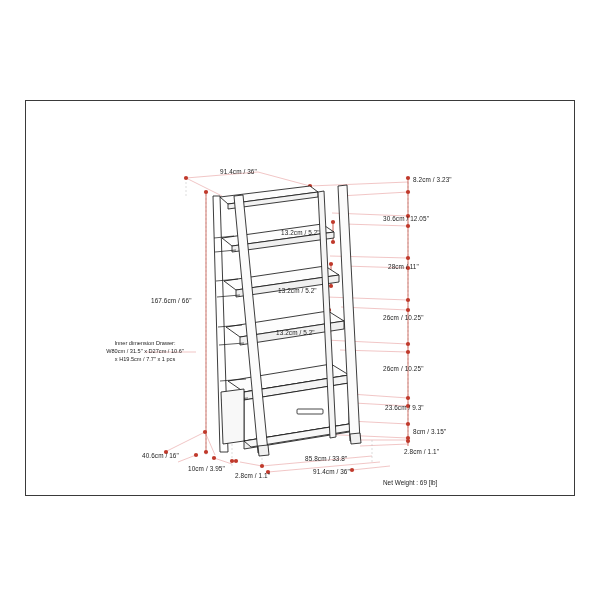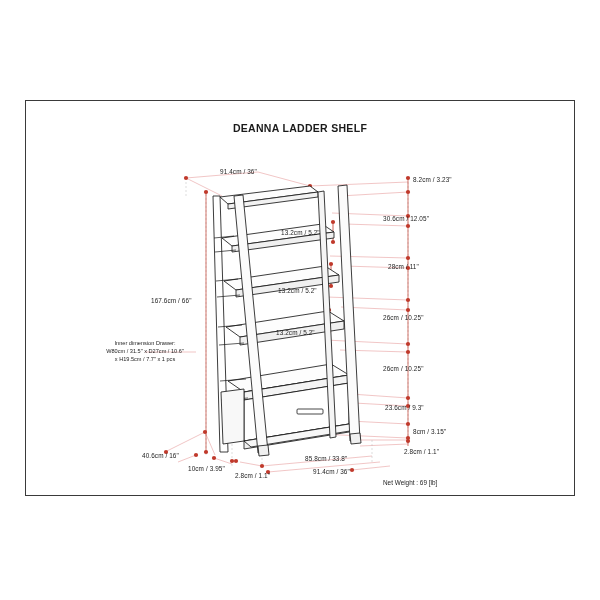--- a/index.html
+++ b/index.html
@@ -65,21 +65,20 @@
   }
   svg { display: block; }
 </style>
 </head>
 <body>
 
 <div id="canvas">
 
   <div class="frame"></div>
 
-  <div class="title">DEANNA LADDER SHELF</div>
 
   <svg width="600" height="600" style="position:absolute;left:0;top:0;">
 
     <g stroke="#e8a0a0" stroke-width="0.6" fill="none">
       <line x1="186" y1="178" x2="258" y2="172"></line>
       <line x1="186" y1="178" x2="222" y2="196"></line>
       <line x1="258" y1="172" x2="310" y2="186"></line>
       <line x1="310" y1="186" x2="408" y2="182"></line>
       <line x1="340" y1="196" x2="408" y2="192"></line>
       <line x1="332" y1="213" x2="408" y2="216"></line>

